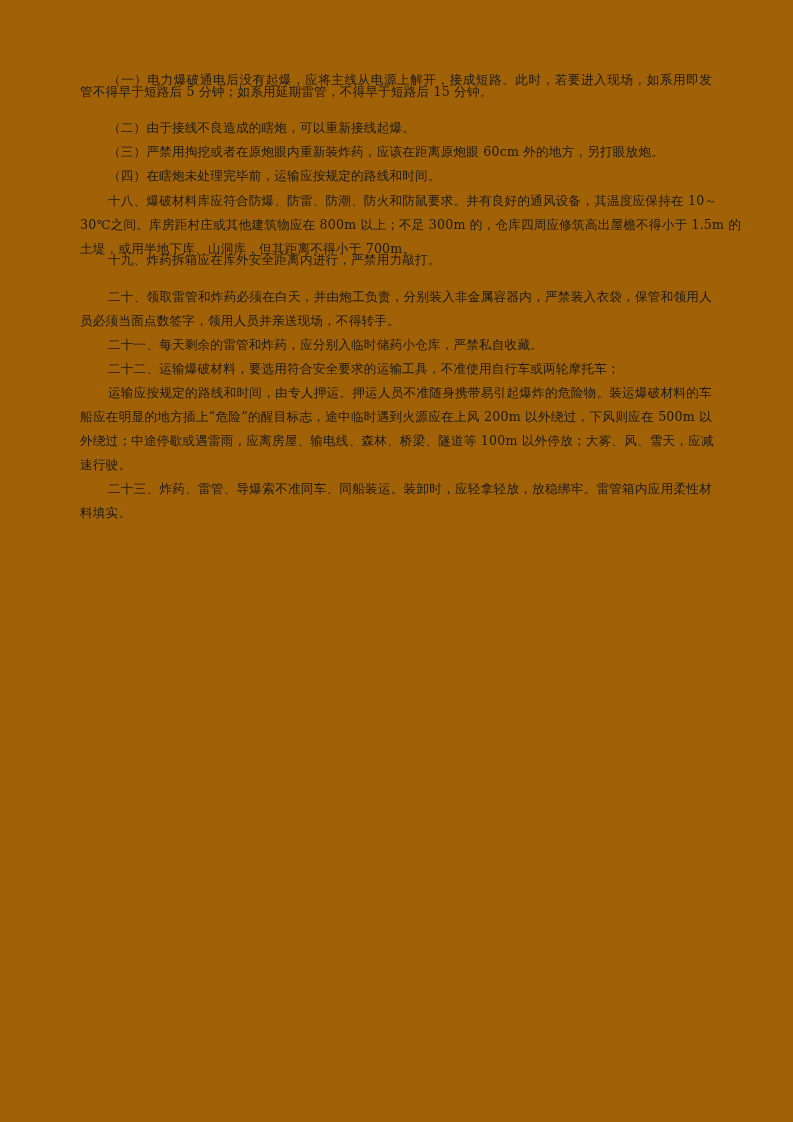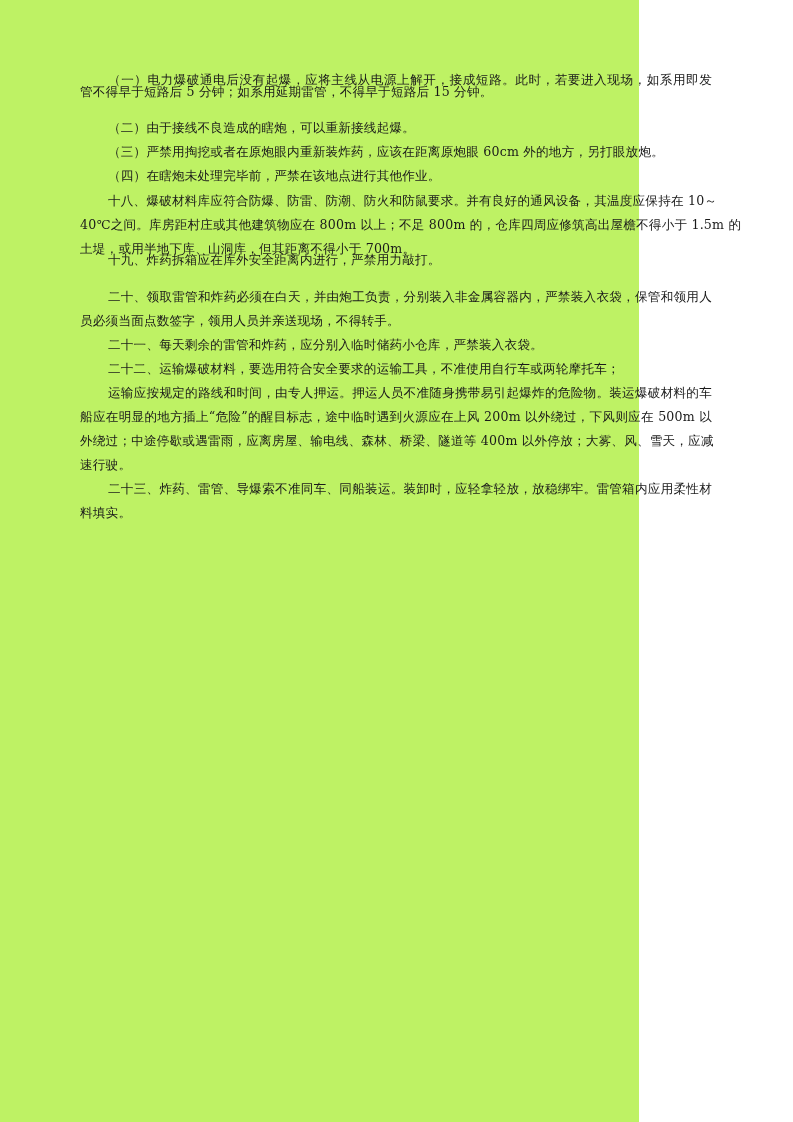--- a/index.html
+++ b/index.html
@@ -11,23 +11,23 @@
       width: 793px;
       height: 1122px;
       position: relative;
       overflow: hidden;
       font-family: "DejaVu Serif", "Liberation Serif", serif;
       color: #1a1a1a;
     }
     .page {
       position: absolute;
       left: 0; top: 0;
-      width: 639px;
+      width: 793px;
       height: 1122px;
-      background: #bef264;
+      background: #a16207;
     }
     .content {
       position: absolute;
       left: 80px;
       top: 68px;
       width: 632px;
     }
     .line {
       position: absolute;
       left: 0;
@@ -51,37 +51,37 @@
 <div class="page">
   <div class="content">
 
     <div class="line indent justify" style="top:0px">（一）电力爆破通电后没有起爆，应将主线从电源上解开，接成短路。此时，若要进入现场，如系用即发</div>
     <div class="line" style="top:12px">管不得早于短路后 5 分钟；如系用延期雷管，不得早于短路后 15 分钟。</div>
 
     <div class="line indent" style="top:48px">（二）由于接线不良造成的瞎炮，可以重新接线起爆。</div>
 
     <div class="line indent" style="top:72px">（三）严禁用掏挖或者在原炮眼内重新装炸药，应该在距离原炮眼 60cm 外的地方，另打眼放炮。</div>
 
-    <div class="line indent" style="top:96px">（四）在瞎炮未处理完毕前，严禁在该地点进行其他作业。</div>
+    <div class="line indent" style="top:96px">（四）在瞎炮未处理完毕前，运输应按规定的路线和时间。</div>
 
     <div class="line indent justify" style="top:121px">十八、爆破材料库应符合防爆、防雷、防潮、防火和防鼠要求。并有良好的通风设备，其温度应保持在 10～</div>
-    <div class="line justify" style="top:145px">40℃之间。库房距村庄或其他建筑物应在 800m 以上；不足 800m 的，仓库四周应修筑高出屋檐不得小于 1.5m 的</div>
+    <div class="line justify" style="top:145px">30℃之间。库房距村庄或其他建筑物应在 800m 以上；不足 300m 的，仓库四周应修筑高出屋檐不得小于 1.5m 的</div>
     <div class="line" style="top:169px">土堤，或用半地下库、山洞库，但其距离不得小于 700m。</div>
 
     <div class="line indent" style="top:180px">十九、炸药拆箱应在库外安全距离内进行，严禁用力敲打。</div>
 
     <div class="line indent justify" style="top:217px">二十、领取雷管和炸药必须在白天，并由炮工负责，分别装入非金属容器内，严禁装入衣袋，保管和领用人</div>
     <div class="line" style="top:241px">员必须当面点数签字，领用人员并亲送现场，不得转手。</div>
 
-    <div class="line indent" style="top:265px">二十一、每天剩余的雷管和炸药，应分别入临时储药小仓库，严禁装入衣袋。</div>
+    <div class="line indent" style="top:265px">二十一、每天剩余的雷管和炸药，应分别入临时储药小仓库，严禁私自收藏。</div>
 
     <div class="line indent" style="top:289px">二十二、运输爆破材料，要选用符合安全要求的运输工具，不准使用自行车或两轮摩托车；</div>
 
     <div class="line indent justify" style="top:313px">运输应按规定的路线和时间，由专人押运。押运人员不准随身携带易引起爆炸的危险物。装运爆破材料的车</div>
     <div class="line justify" style="top:337px">船应在明显的地方插上“危险”的醒目标志，途中临时遇到火源应在上风 200m 以外绕过，下风则应在 500m 以</div>
-    <div class="line justify" style="top:361px">外绕过；中途停歇或遇雷雨，应离房屋、输电线、森林、桥梁、隧道等 400m 以外停放；大雾、风、雪天，应减</div>
+    <div class="line justify" style="top:361px">外绕过；中途停歇或遇雷雨，应离房屋、输电线、森林、桥梁、隧道等 100m 以外停放；大雾、风、雪天，应减</div>
     <div class="line" style="top:385px">速行驶。</div>
 
     <div class="line indent justify" style="top:409px">二十三、炸药、雷管、导爆索不准同车、同船装运。装卸时，应轻拿轻放，放稳绑牢。雷管箱内应用柔性材</div>
     <div class="line" style="top:433px">料填实。</div>
 
   </div>
 </div>
 
 </body></html>

